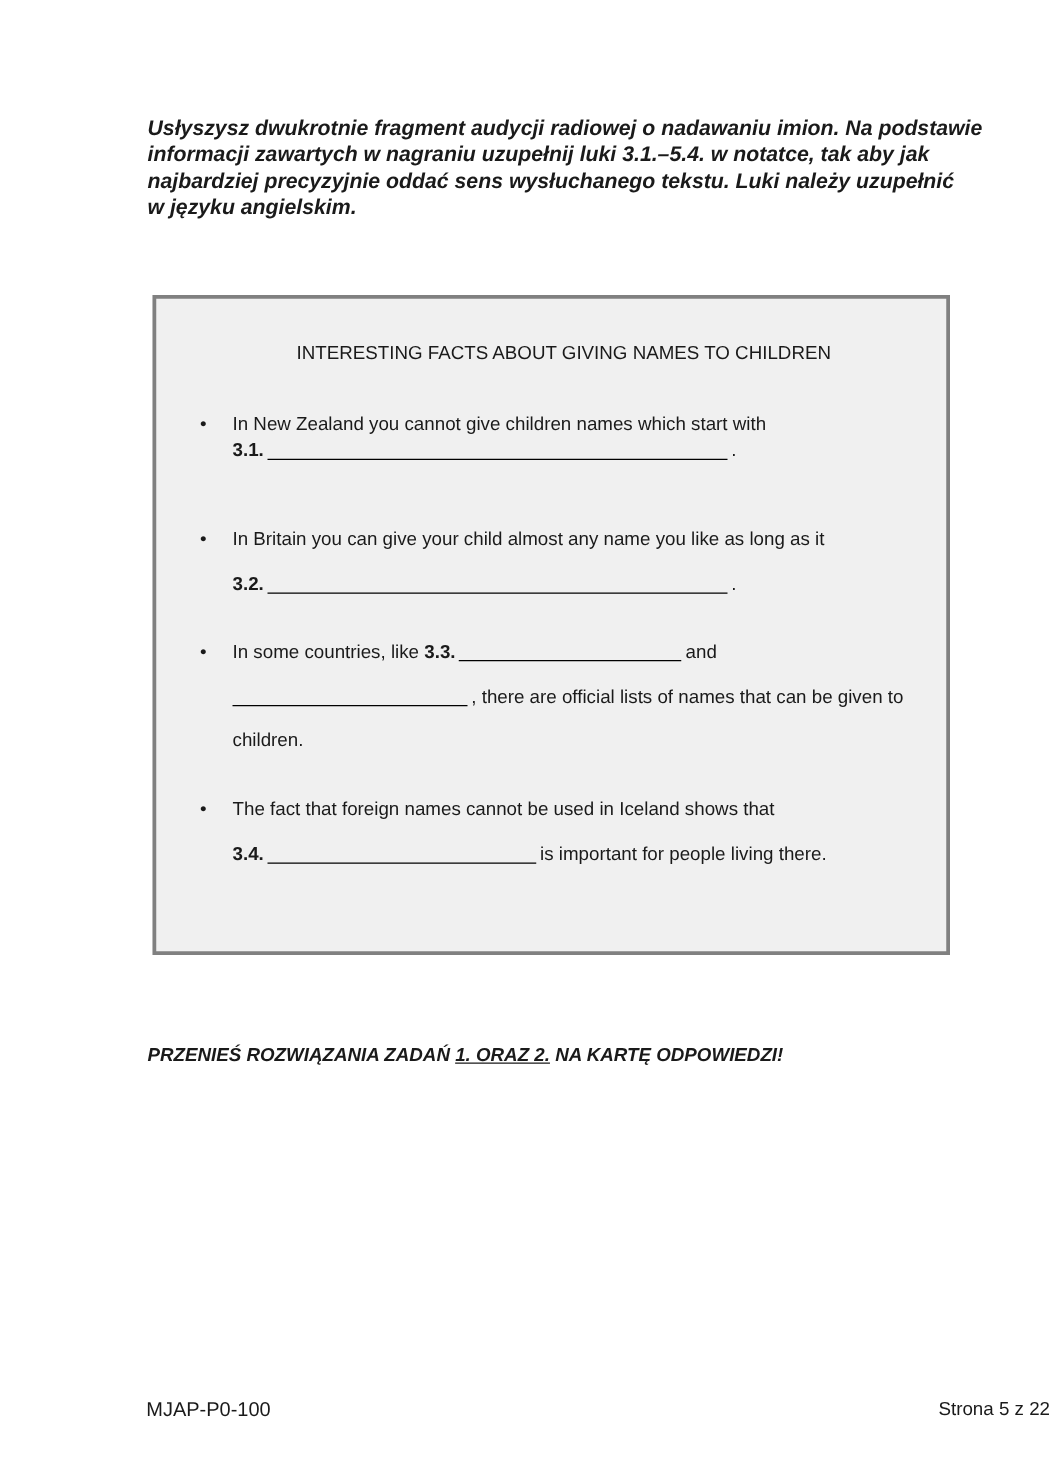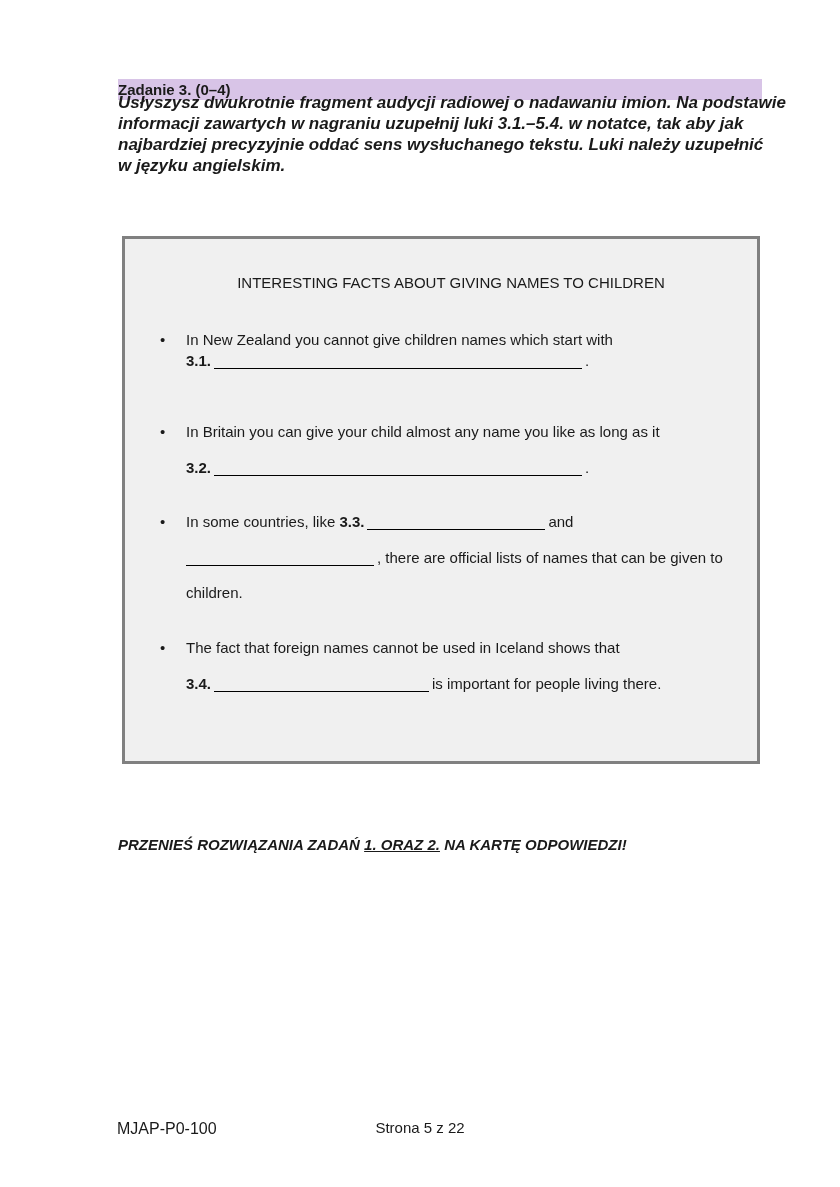--- a/index.html
+++ b/index.html
@@ -94,31 +94,30 @@
   .footer-code {
     position: absolute;
     left: 117px; top: 1121px;
     font-size: 16px;
     line-height: 16px;
   }
   .page-num {
     position: absolute;
     left: 0; top: 1118px;
     width: 840px;
-    text-align: center;
+    text-align: right;
     font-size: 15px;
     line-height: 20px;
   }
 </style>
 </head>
 <body>
 
 <div class="page">
 
-  <div class="task-band">Zadanie 3. (0–4)</div>
 
   <div class="intro">
     <div class="line">Usłyszysz dwukrotnie fragment audycji radiowej o nadawaniu imion. Na podstawie</div>
     <div class="line">informacji zawartych w nagraniu uzupełnij luki 3.1.–5.4. w notatce, tak aby jak</div>
     <div class="line">najbardziej precyzyjnie oddać sens wysłuchanego tekstu. Luki należy uzupełnić</div>
     <div class="line">w języku angielskim.</div>
   </div>
 
   <div class="notes-box">
     <div class="box-title">INTERESTING FACTS ABOUT GIVING NAMES TO CHILDREN</div>

